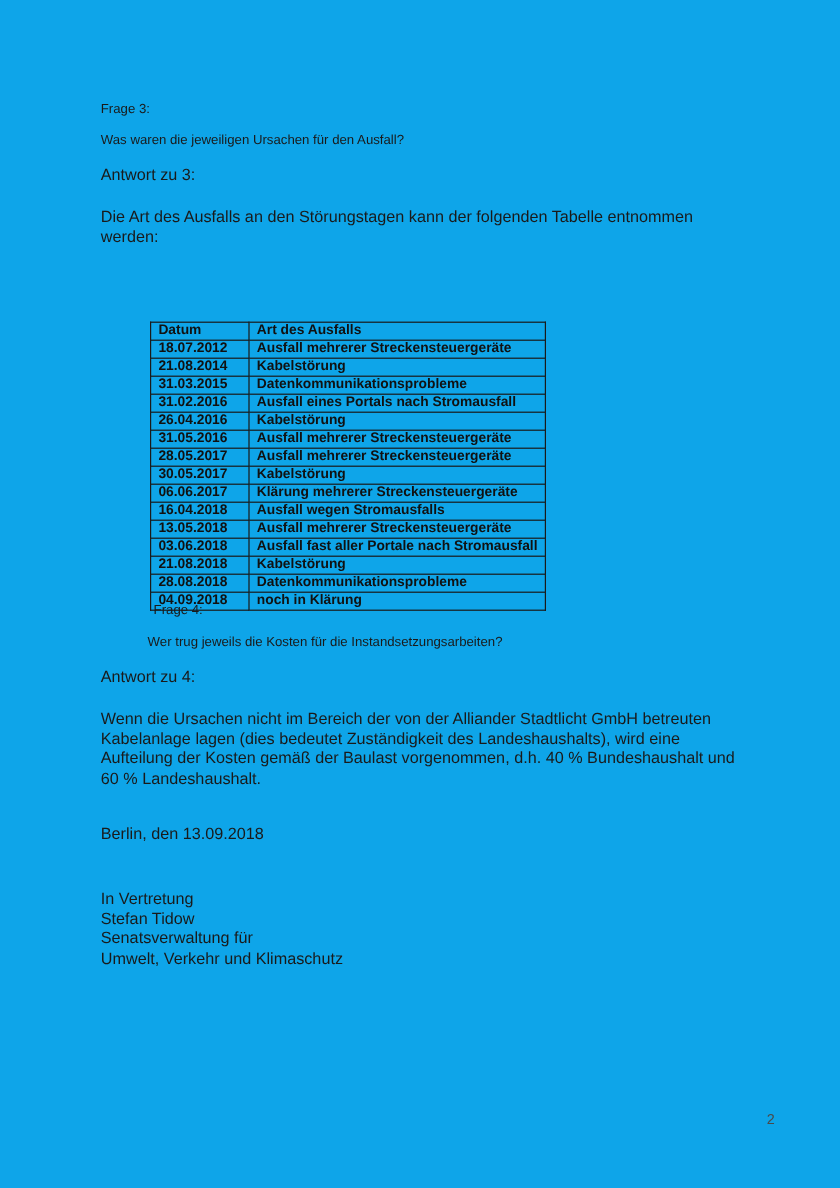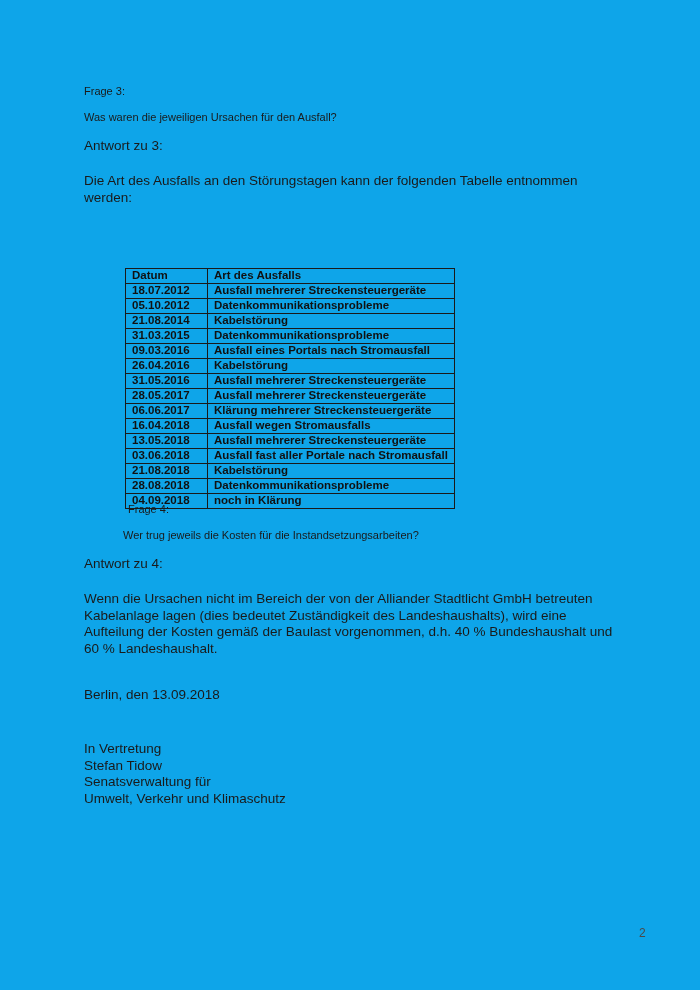--- a/index.html
+++ b/index.html
@@ -88,46 +88,46 @@
           <th class="col-date">Datum</th>
           <th class="col-cause">Art des Ausfalls</th>
         </tr>
       </thead>
       <tbody>
           <tr>
             <td class="col-date">18.07.2012</td>
             <td class="col-cause">Ausfall mehrerer Streckensteuergeräte</td>
           </tr>
           <tr>
-            <td class="col-date">05.10.2012</td>
-            <td class="col-cause">Datenkommunikationsprobleme</td>
-          </tr>
-          <tr>
             <td class="col-date">21.08.2014</td>
             <td class="col-cause">Kabelstörung</td>
           </tr>
           <tr>
             <td class="col-date">31.03.2015</td>
             <td class="col-cause">Datenkommunikationsprobleme</td>
           </tr>
           <tr>
-            <td class="col-date">09.03.2016</td>
+            <td class="col-date">31.02.2016</td>
             <td class="col-cause">Ausfall eines Portals nach Stromausfall</td>
           </tr>
           <tr>
             <td class="col-date">26.04.2016</td>
             <td class="col-cause">Kabelstörung</td>
           </tr>
           <tr>
             <td class="col-date">31.05.2016</td>
             <td class="col-cause">Ausfall mehrerer Streckensteuergeräte</td>
           </tr>
           <tr>
             <td class="col-date">28.05.2017</td>
             <td class="col-cause">Ausfall mehrerer Streckensteuergeräte</td>
+          </tr>
+          <tr>
+            <td class="col-date">30.05.2017</td>
+            <td class="col-cause">Kabelstörung</td>
           </tr>
           <tr>
             <td class="col-date">06.06.2017</td>
             <td class="col-cause">Klärung mehrerer Streckensteuergeräte</td>
           </tr>
           <tr>
             <td class="col-date">16.04.2018</td>
             <td class="col-cause">Ausfall wegen Stromausfalls</td>
           </tr>
           <tr>

